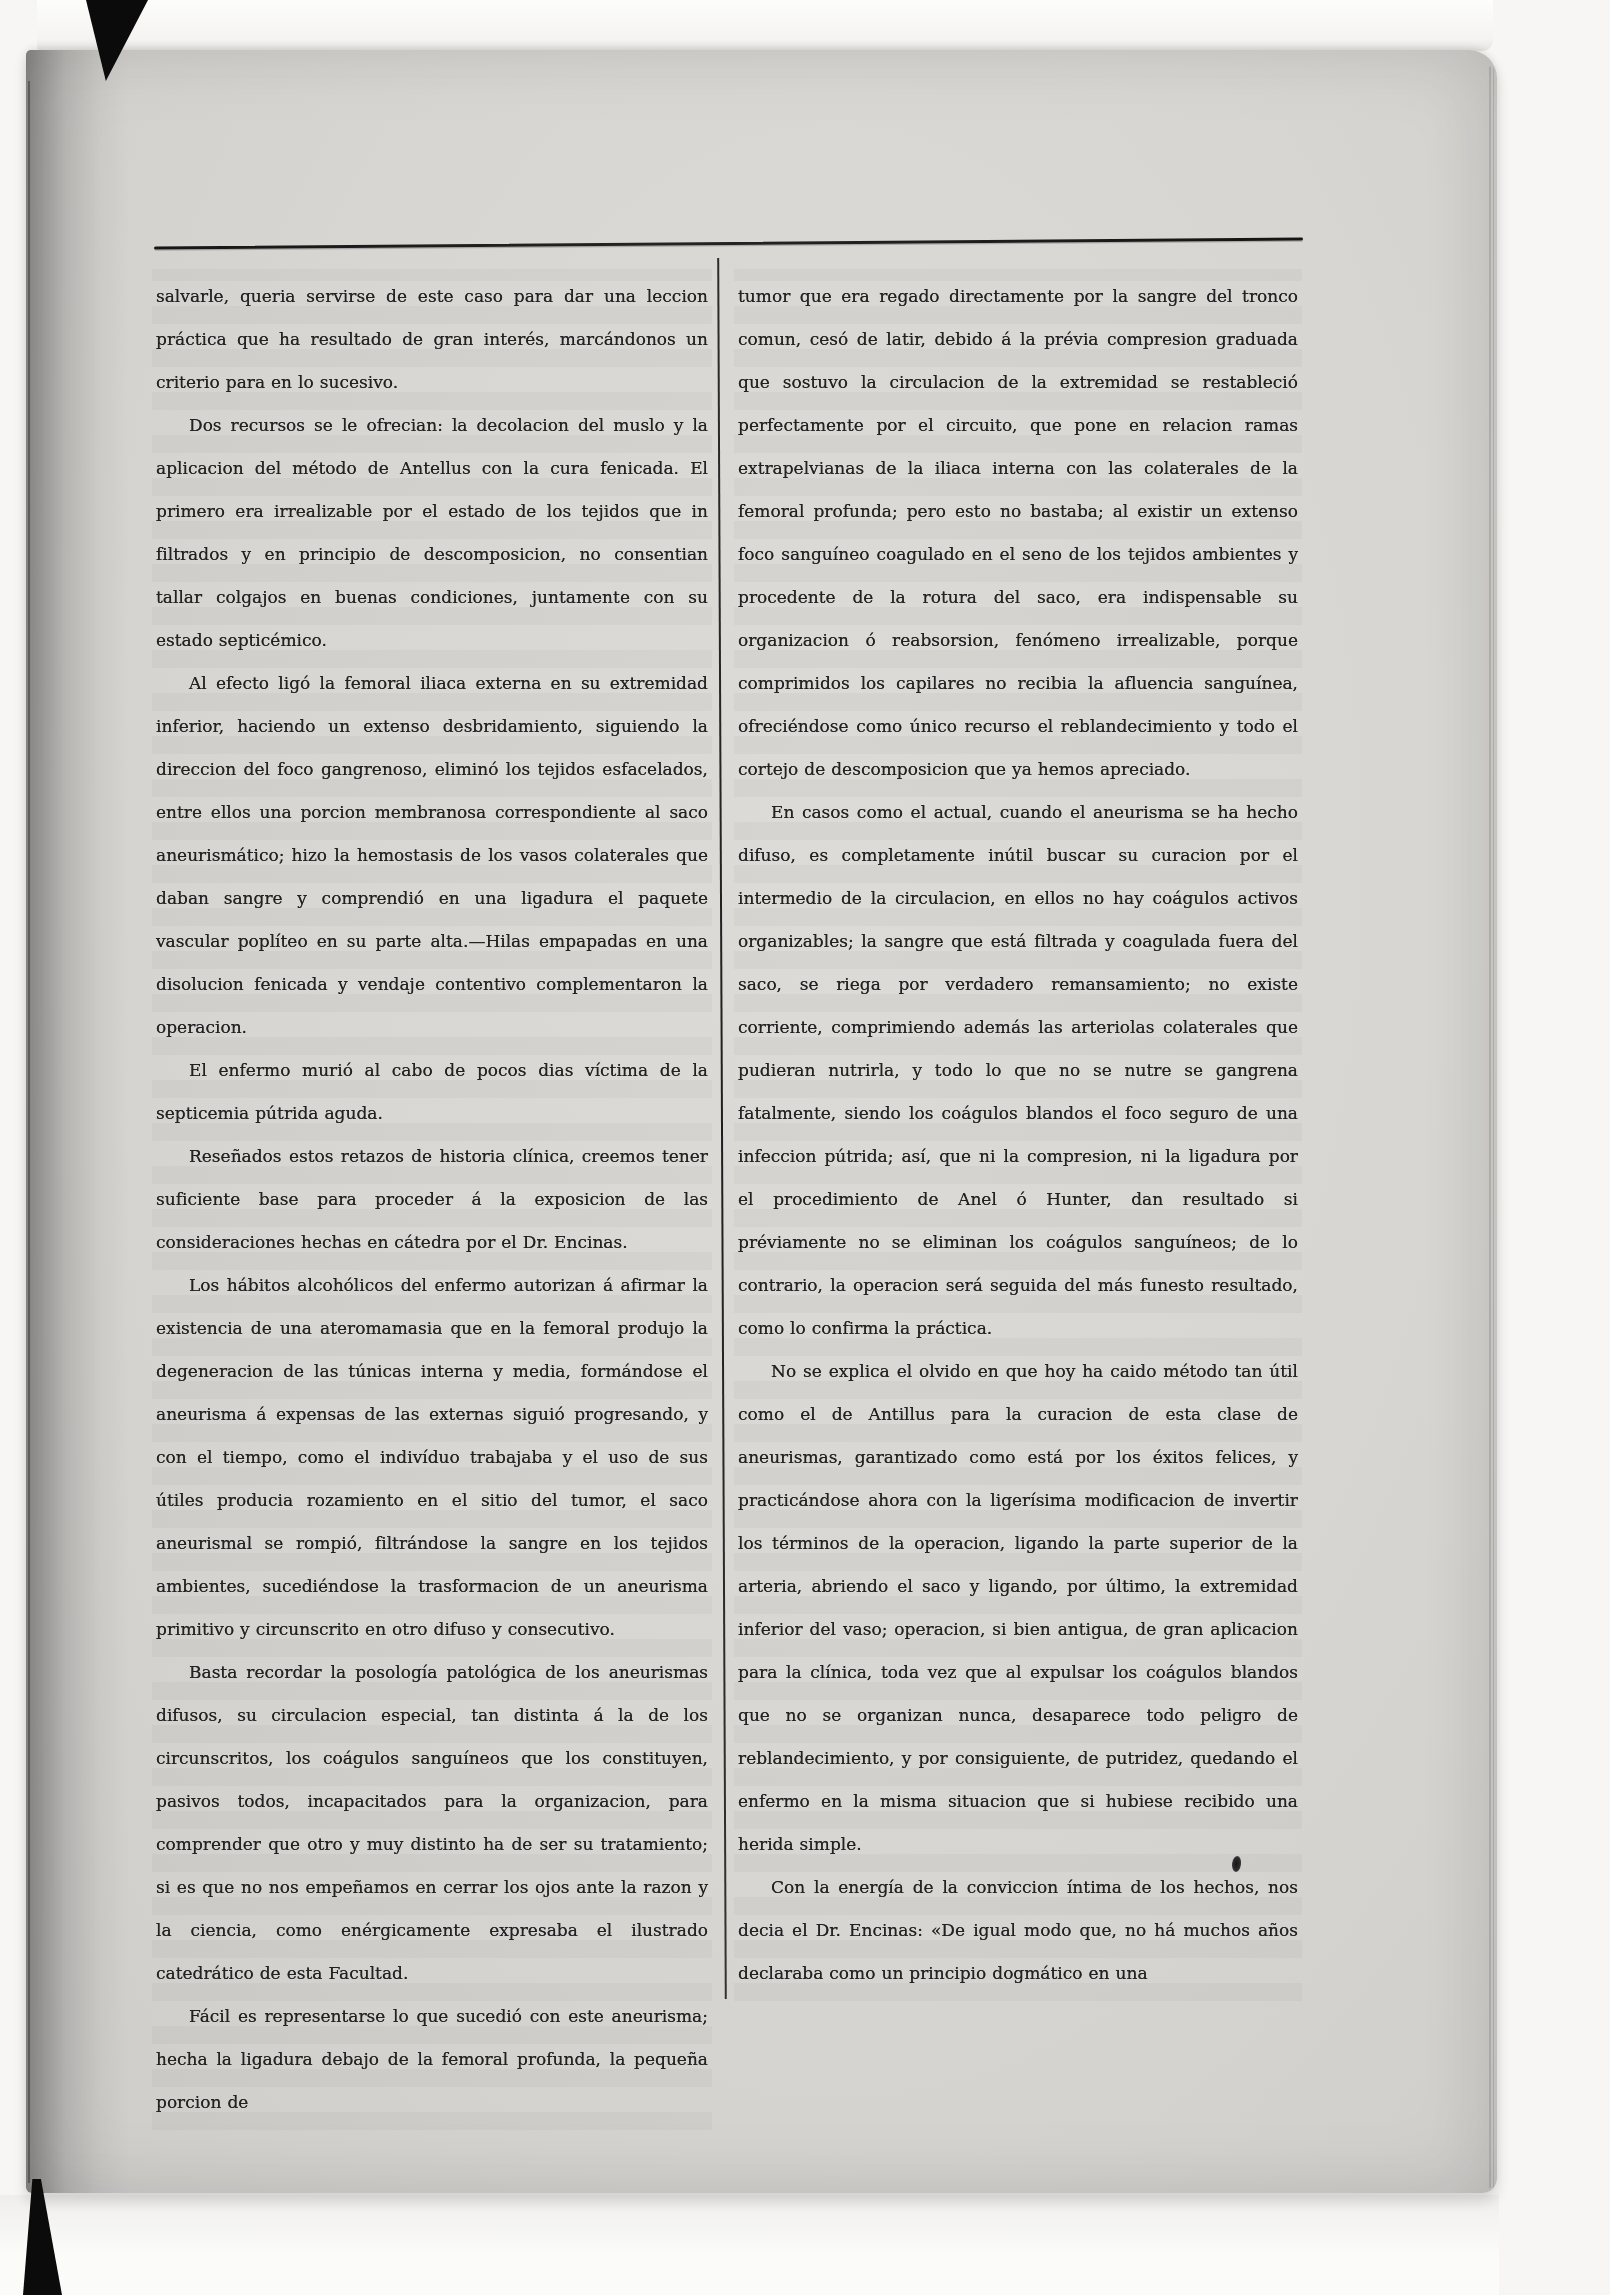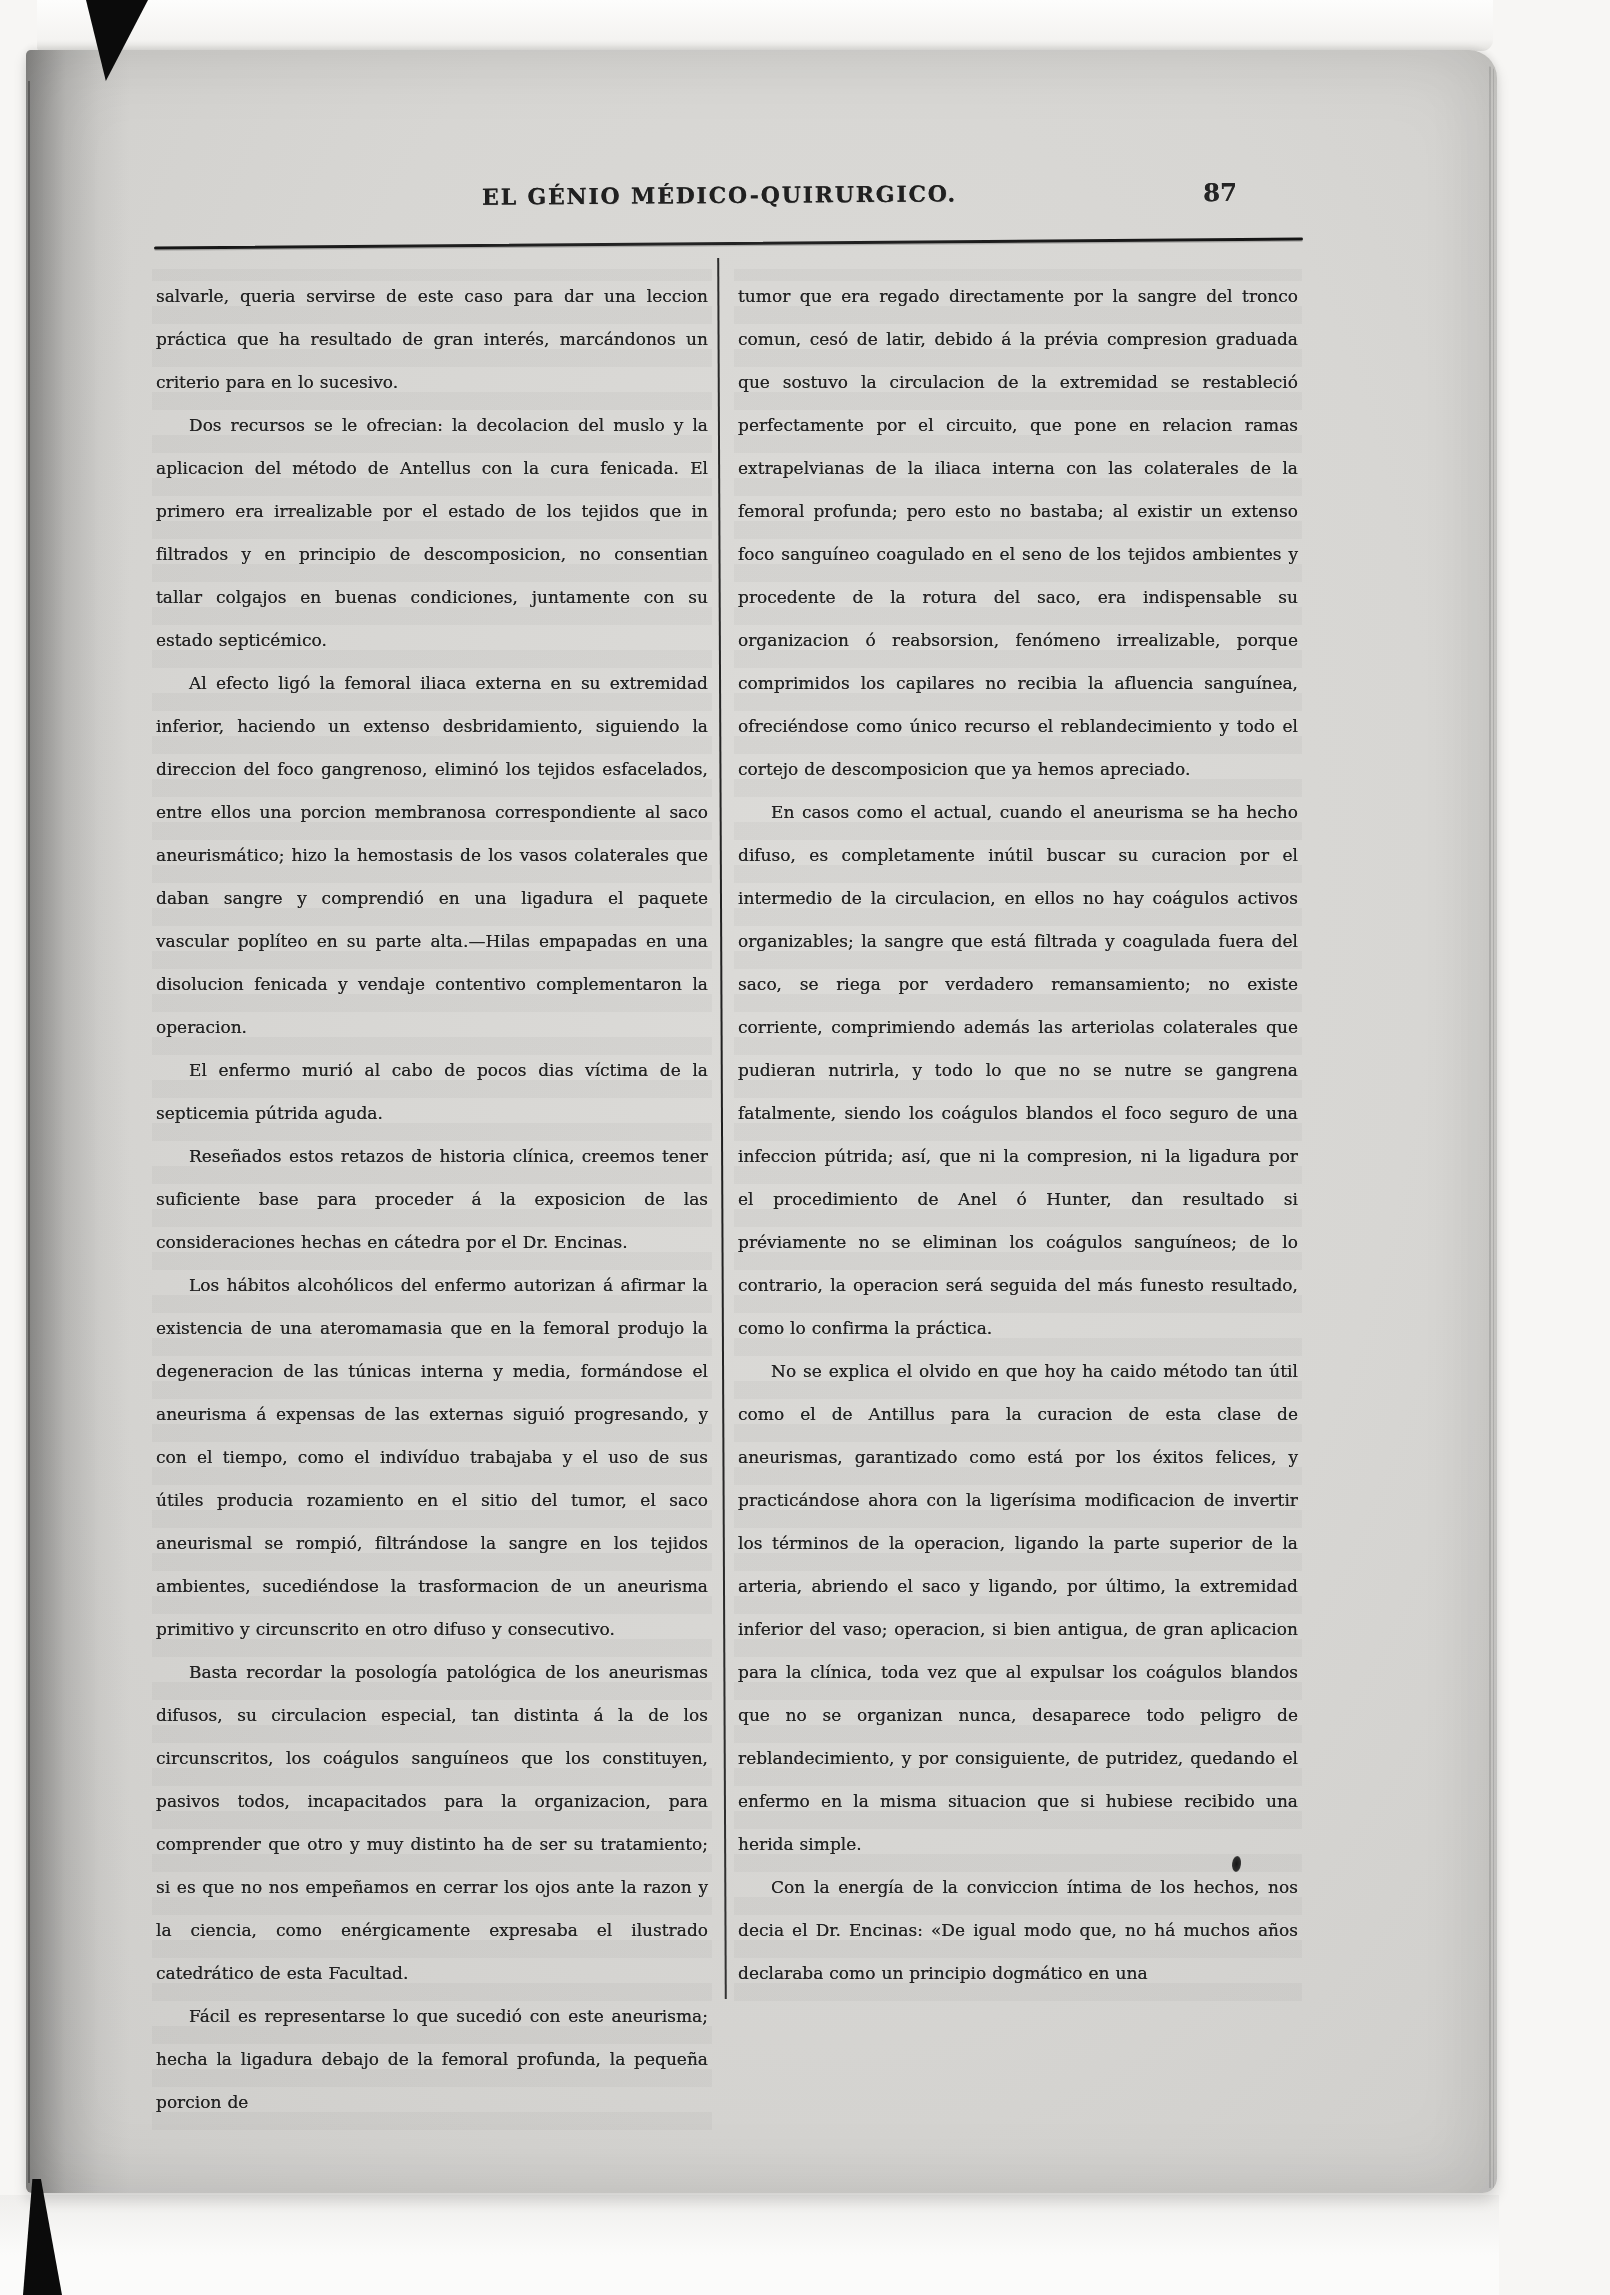--- a/index.html
+++ b/index.html
@@ -131,24 +131,20 @@
 <div class="scene">
 
   <div class="top-sheet"></div>
   <div class="bottom-sheet"></div>
 
   <div class="page">
     <div class="gutter-shadow"></div>
     <div class="fold-line"></div>
     <div class="page-edges"></div>
 
-    <div class="header-row">
-      <div class="journal-title">EL GÉNIO MÉDICO-QUIRURGICO.</div>
-      <div class="page-number">87</div>
-    </div>
     <div class="header-rule"></div>
 
     <div class="column left" lang="es">
         <p class="para no-indent">salvarle, queria servirse de este caso para dar una leccion práctica que ha resultado de gran interés, marcándonos un criterio para en lo sucesivo.</p>
         <p class="para">Dos recursos se le ofrecian: la decolacion del muslo y la aplicacion del método de Antellus con la cura fenicada. El primero era irrealizable por el estado de los tejidos que in filtrados y en principio de descomposicion, no consentian tallar colgajos en buenas condiciones, juntamente con su estado septicémico.</p>
         <p class="para">Al efecto ligó la femoral iliaca externa en su extremidad inferior, haciendo un extenso desbridamiento, siguiendo la direccion del foco gangrenoso, eliminó los tejidos esfacelados, entre ellos una porcion membranosa correspondiente al saco aneurismático; hizo la hemostasis de los vasos colaterales que daban sangre y comprendió en una ligadura el paquete vascular poplíteo en su parte alta.—Hilas empapadas en una disolucion fenicada y vendaje contentivo complementaron la operacion.</p>
         <p class="para">El enfermo murió al cabo de pocos dias víctima de la septicemia pútrida aguda.</p>
         <p class="para">Reseñados estos retazos de historia clínica, creemos tener suficiente base para proceder á la exposicion de las consideraciones hechas en cátedra por el Dr. Encinas.</p>
         <p class="para">Los hábitos alcohólicos del enfermo autorizan á afirmar la existencia de una ateromamasia que en la femoral produjo la degeneracion de las túnicas interna y media, formándose el aneurisma á expensas de las externas siguió progresando, y con el tiempo, como el indivíduo trabajaba y el uso de sus útiles producia rozamiento en el sitio del tumor, el saco aneurismal se rompió, filtrándose la sangre en los tejidos ambientes, sucediéndose la trasformacion de un aneurisma primitivo y circunscrito en otro difuso y consecutivo.</p>
         <p class="para">Basta recordar la posología patológica de los aneurismas difusos, su circulacion especial, tan distinta á la de los circunscritos, los coágulos sanguíneos que los constituyen, pasivos todos, incapacitados para la organizacion, para comprender que otro y muy distinto ha de ser su tratamiento; si es que no nos empeñamos en cerrar los ojos ante la razon y la ciencia, como enérgicamente expresaba el ilustrado catedrático de esta Facultad.</p>

